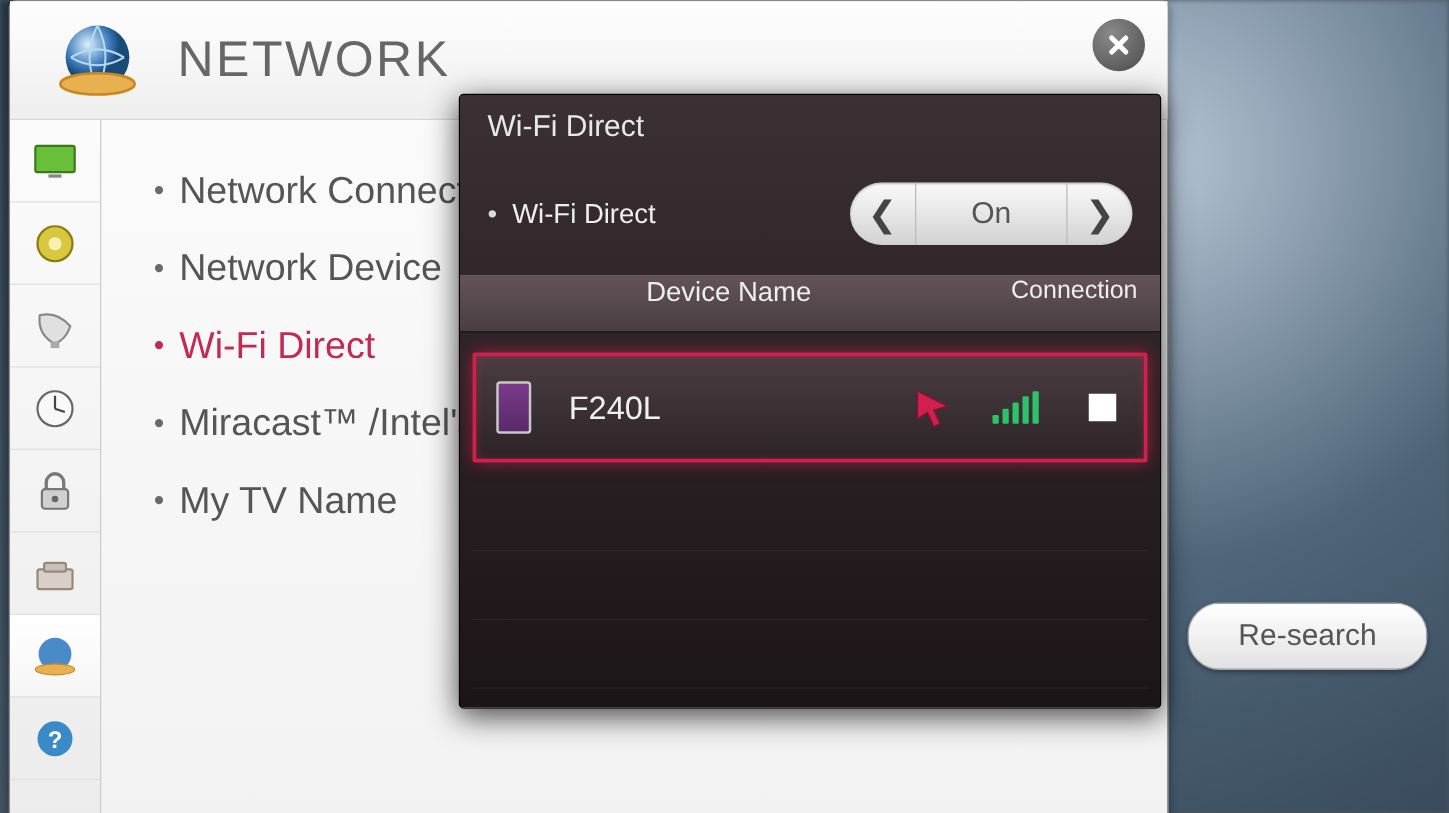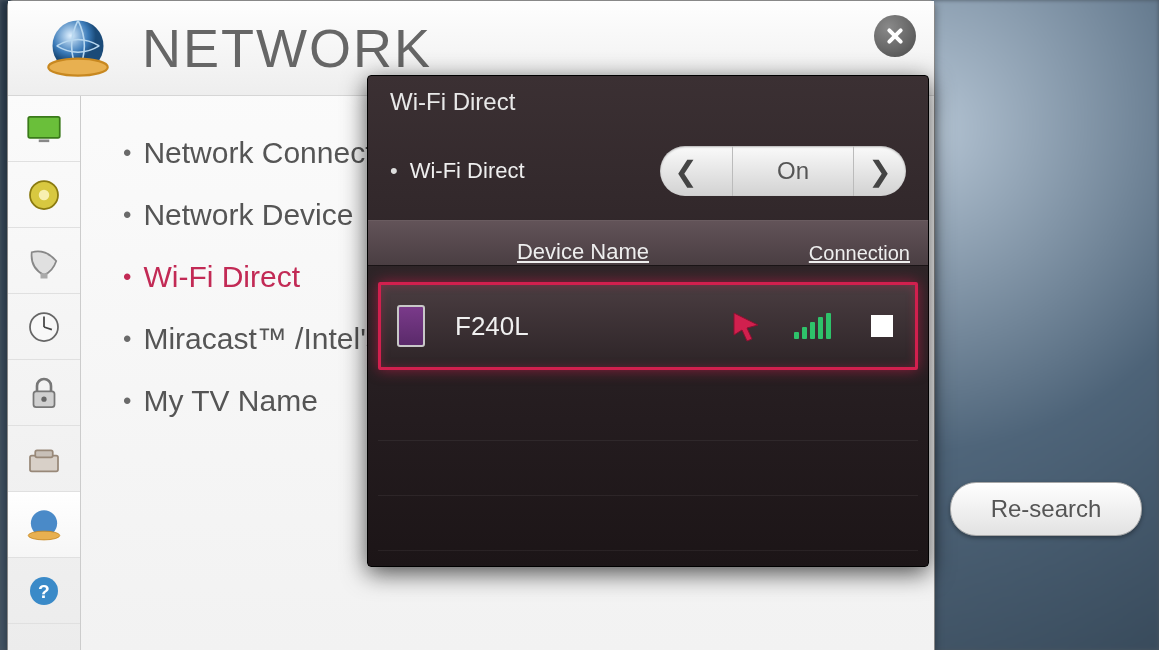--- a/index.html
+++ b/index.html
@@ -40,21 +40,21 @@
   background: linear-gradient(#fefefe, #eeeeee);
   border-bottom: 1px solid #d6d6d6;
 }
 .globe-icon {
   width: 68px;
   height: 68px;
   position: relative;
 }
 .globe-icon svg { width: 100%; height: 100%; }
 .window-title {
-  font-size: 54px;
+  font-size: 40px;
   letter-spacing: 2px;
   color: #666;
   font-weight: 300;
   margin-left: 30px;
 }
 .window-close {
   position: absolute;
   right: 18px;
   top: 14px;
   width: 42px;
@@ -166,33 +166,31 @@
 }
 .toggle-value {
   width: 120px;
   display: flex;
   align-items: center;
   justify-content: center;
   color: #555;
   font-size: 24px;
   border-left: 1px solid #bbb;
   border-right: 1px solid #bbb;
-  margin-left: 20px;
 }
 .list-header {
   background: linear-gradient(#625358, #4a3e42);
   height: 44px;
   display: flex;
-  align-items: flex-end;
+  align-items: flex-start;
   padding: 0 18px;
   font-size: 22px;
   color: #eee;
   border-top: 1px solid #6a5c60;
   border-bottom: 1px solid #1a1416;
-  text-decoration: underline;
 }
 .lh-name { flex: 1; text-align: center; }
 .lh-conn { width: 130px; text-align: right;font-size:20px; }
 .device-row {
   margin: 16px 10px;
   height: 58px;
   border: 3px solid #d1204e;
   border-radius: 2px;
   background: linear-gradient(#4a3d41, #2d2427);
   box-shadow: 0 0 14px rgba(209,32,78,.6), inset 0 0 8px rgba(209,32,78,.35);

